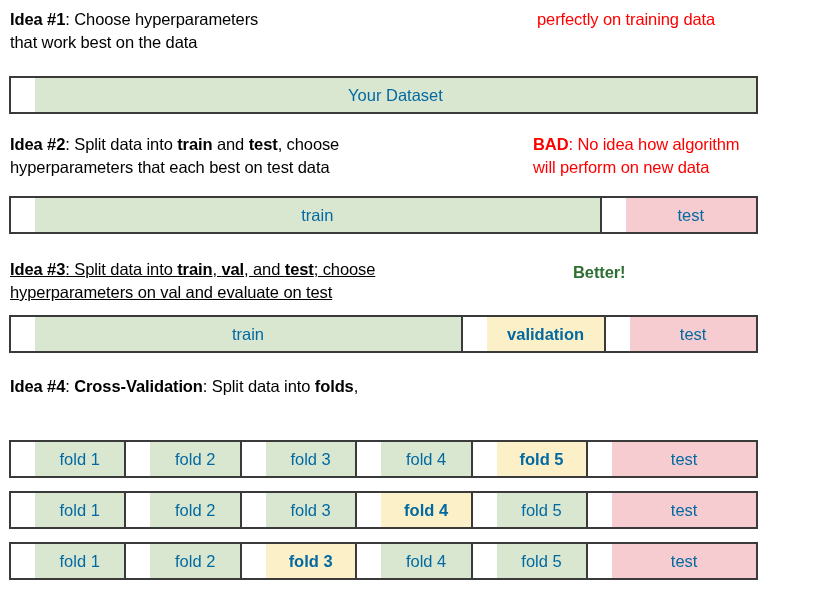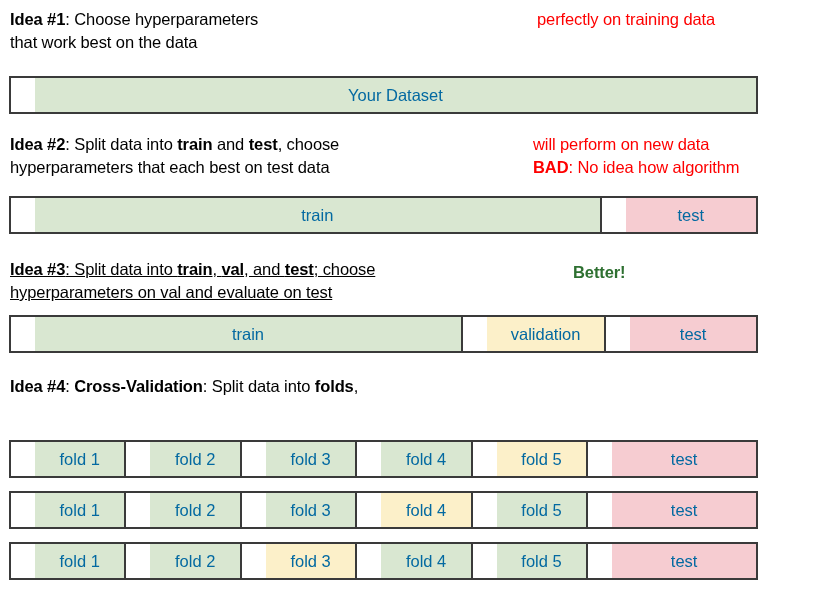--- a/index.html
+++ b/index.html
@@ -62,21 +62,21 @@
     font-size: 16.5px;
     color: #0369a1;
     border-right: 2px solid #3a3a3a;
     overflow: hidden;
     white-space: nowrap;
     margin-left: 24px;
   }
   .seg:last-child { border-right: none; }
 
   .seg.green  { background: #d9e7d1; }
-  .seg.yellow { background: #fcf0c9; }
+  .seg.yellow { background: #fcf0c9; font-weight: bold; }
   .seg.pink   { background: #f6ccd1; }
 
   
   .bar-dataset { left: 9px; top: 76px;  width: 749px; height: 38px; }
   .bar-traintest { left: 9px; top: 196px; width: 749px; height: 38px; }
   .bar-trainvaltest { left: 9px; top: 315px; width: 749px; height: 38px; }
   .bar-fold-1 { left: 9px; top: 440px; width: 749px; height: 38px; }
   .bar-fold-2 { left: 9px; top: 491px; width: 749px; height: 38px; }
   .bar-fold-3 { left: 9px; top: 542px; width: 749px; height: 38px; }
 </style>
@@ -101,24 +101,24 @@
   </div>
 
   <div class="caption cap-left cap-black c2-left">
     <div>
       <b>Idea #2</b><span>: Split data into </span><b>train</b><span> and </span><b>test</b><span>, choose</span>
     </div>
     <div>hyperparameters that each best on test data</div>
   </div>
 
   <div class="caption cap-red c2-right">
-    <div>will perform on new data</div>
     <div>
       <b>BAD</b><span>: No idea how algorithm</span>
     </div>
+    <div>will perform on new data</div>
   </div>
 
   <div class="bar bar-traintest">
     <div class="seg green" style="width:81.3%">train</div>
     <div class="seg pink" style="width:18.7%">test</div>
   </div>
 
   <div class="caption cap-left cap-black c3-left">
     <div>
       <b>Idea #3</b><span>: Split data into </span><b>train</b><span>, </span><b>val</b><span>, and </span><b>test</b><span>; choose</span>

